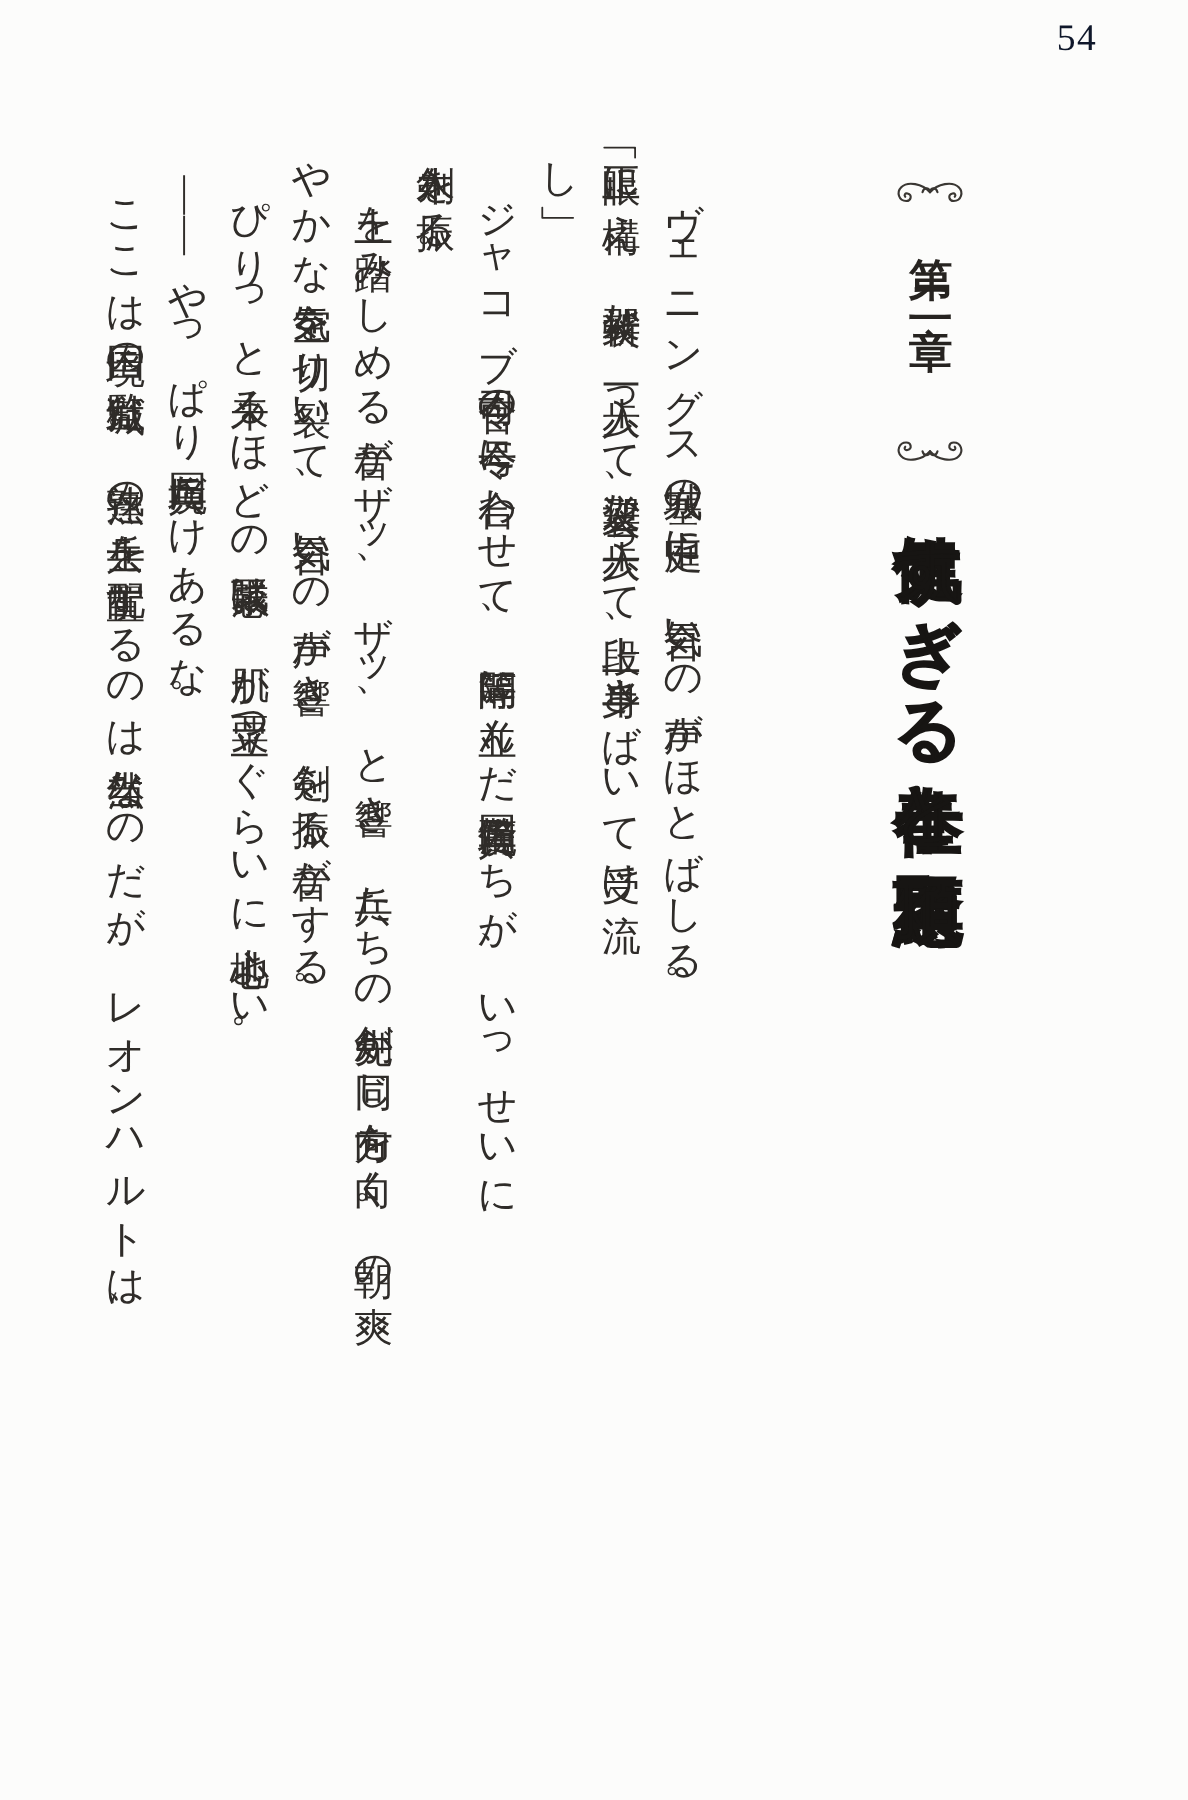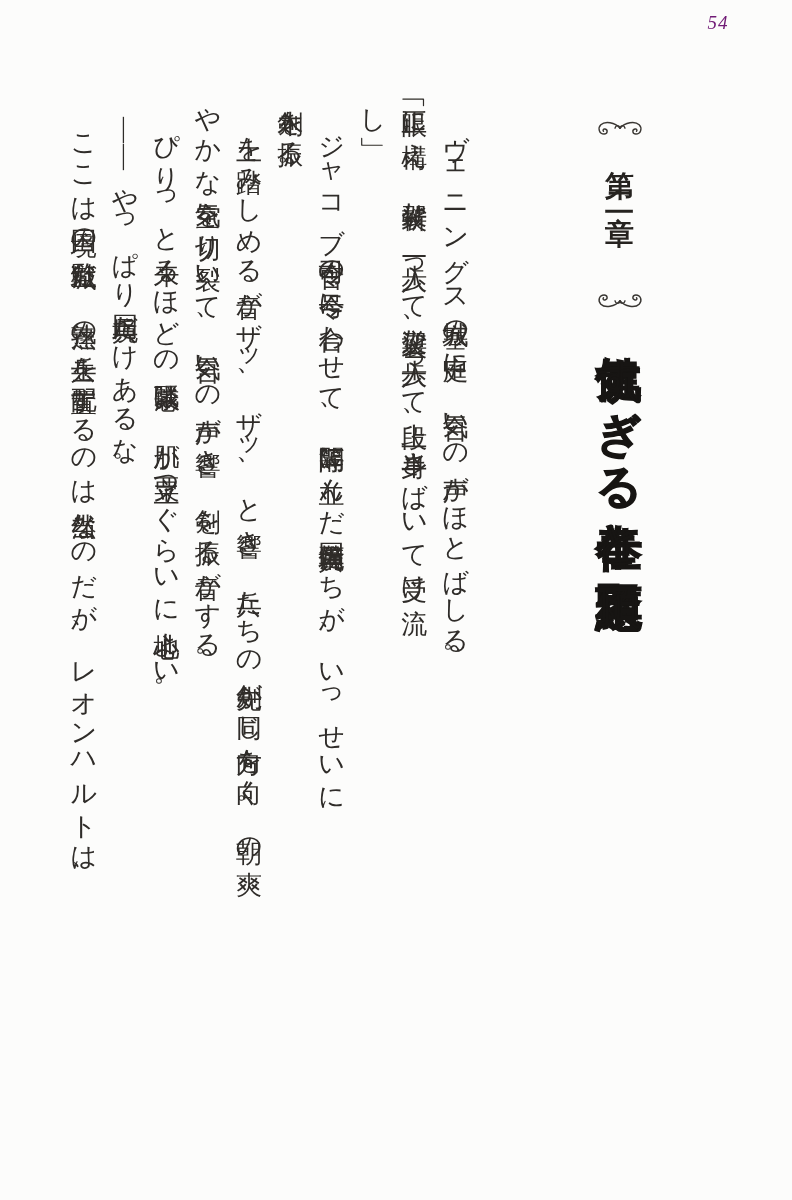--- a/index.html
+++ b/index.html
@@ -5,21 +5,21 @@
   html,body{margin:0;padding:0;}
   body{
     width:792px;height:1200px;position:relative;overflow:hidden;
     background:#fcfcfb;
     font-family:"Liberation Serif","DejaVu Serif",serif;
   }
   .page{position:absolute;inset:0;}
 
   .page-number{
     position:absolute;left:696px;top:12px;width:44px;
-    font-size:19px;font-style:italic;color:#701a75;
+    font-size:25px;color:#0f172a;
     text-align:center;letter-spacing:1px;
   }
 
   
   .chapter-head{
     position:absolute;left:592px;top:116px;width:56px;
     display:flex;flex-direction:column;align-items:center;
   }
   .flourish{width:50px;height:26px;flex:0 0 auto;}
   .flourish svg{display:block;width:50px;height:26px;}

